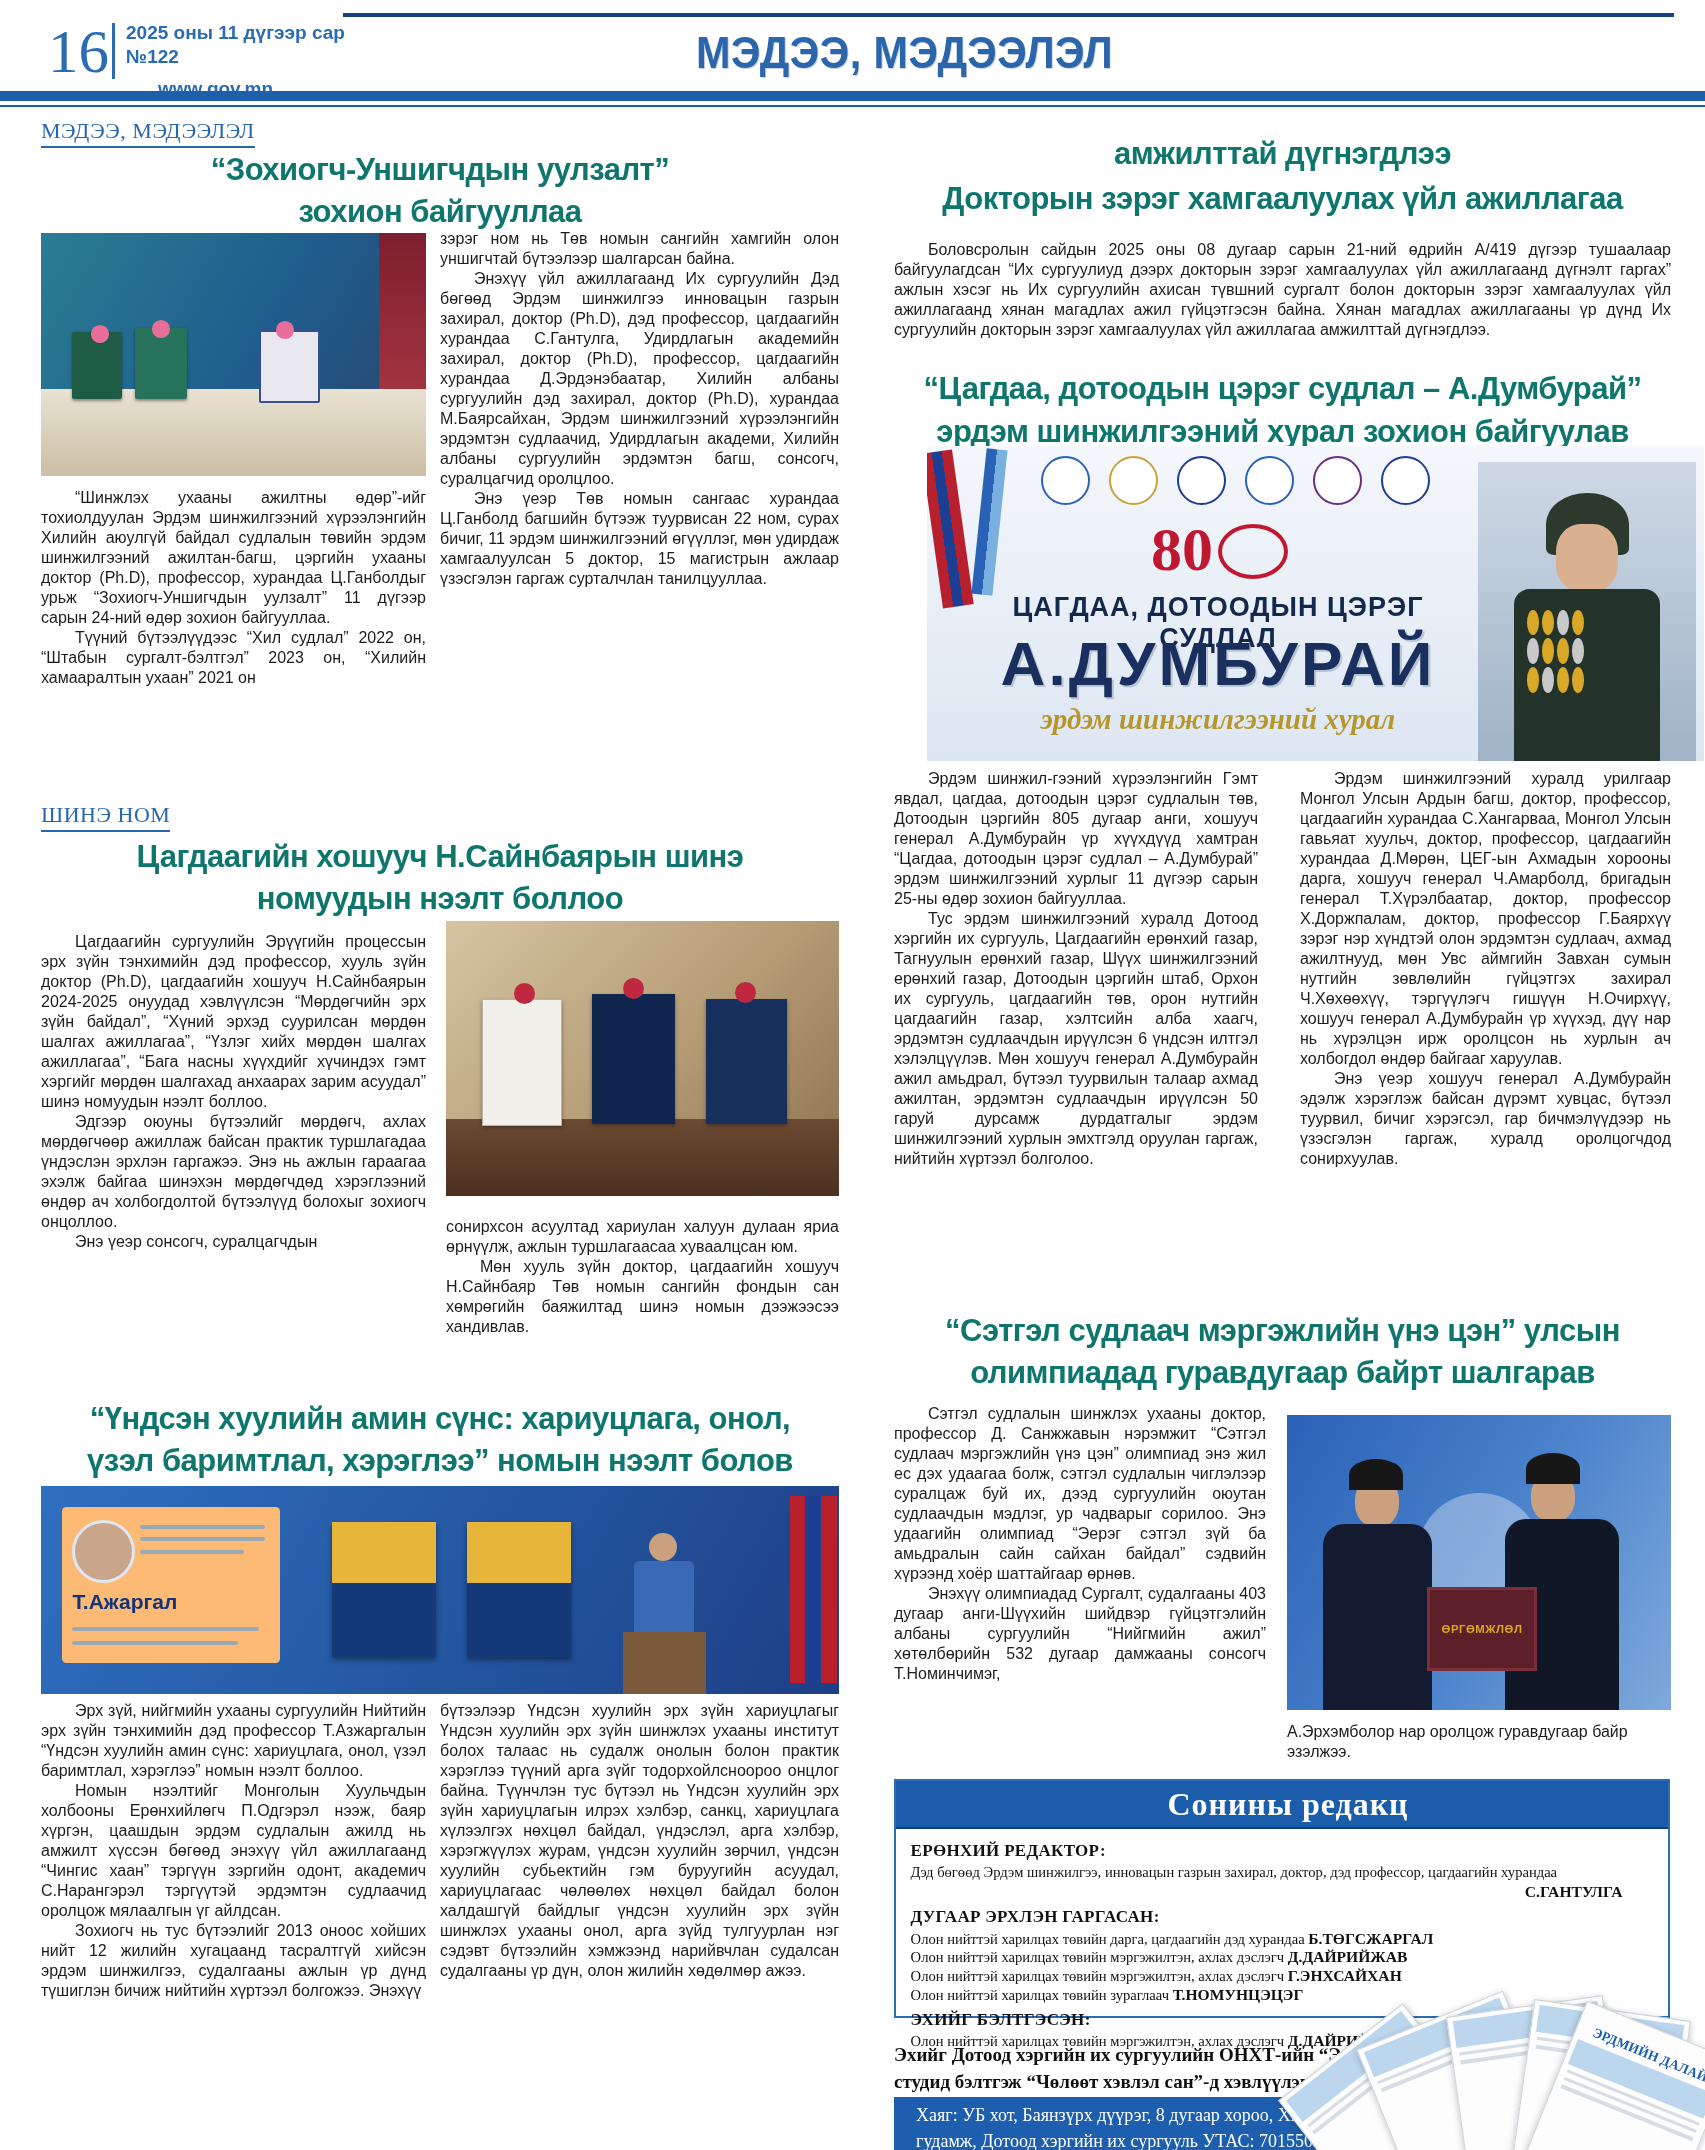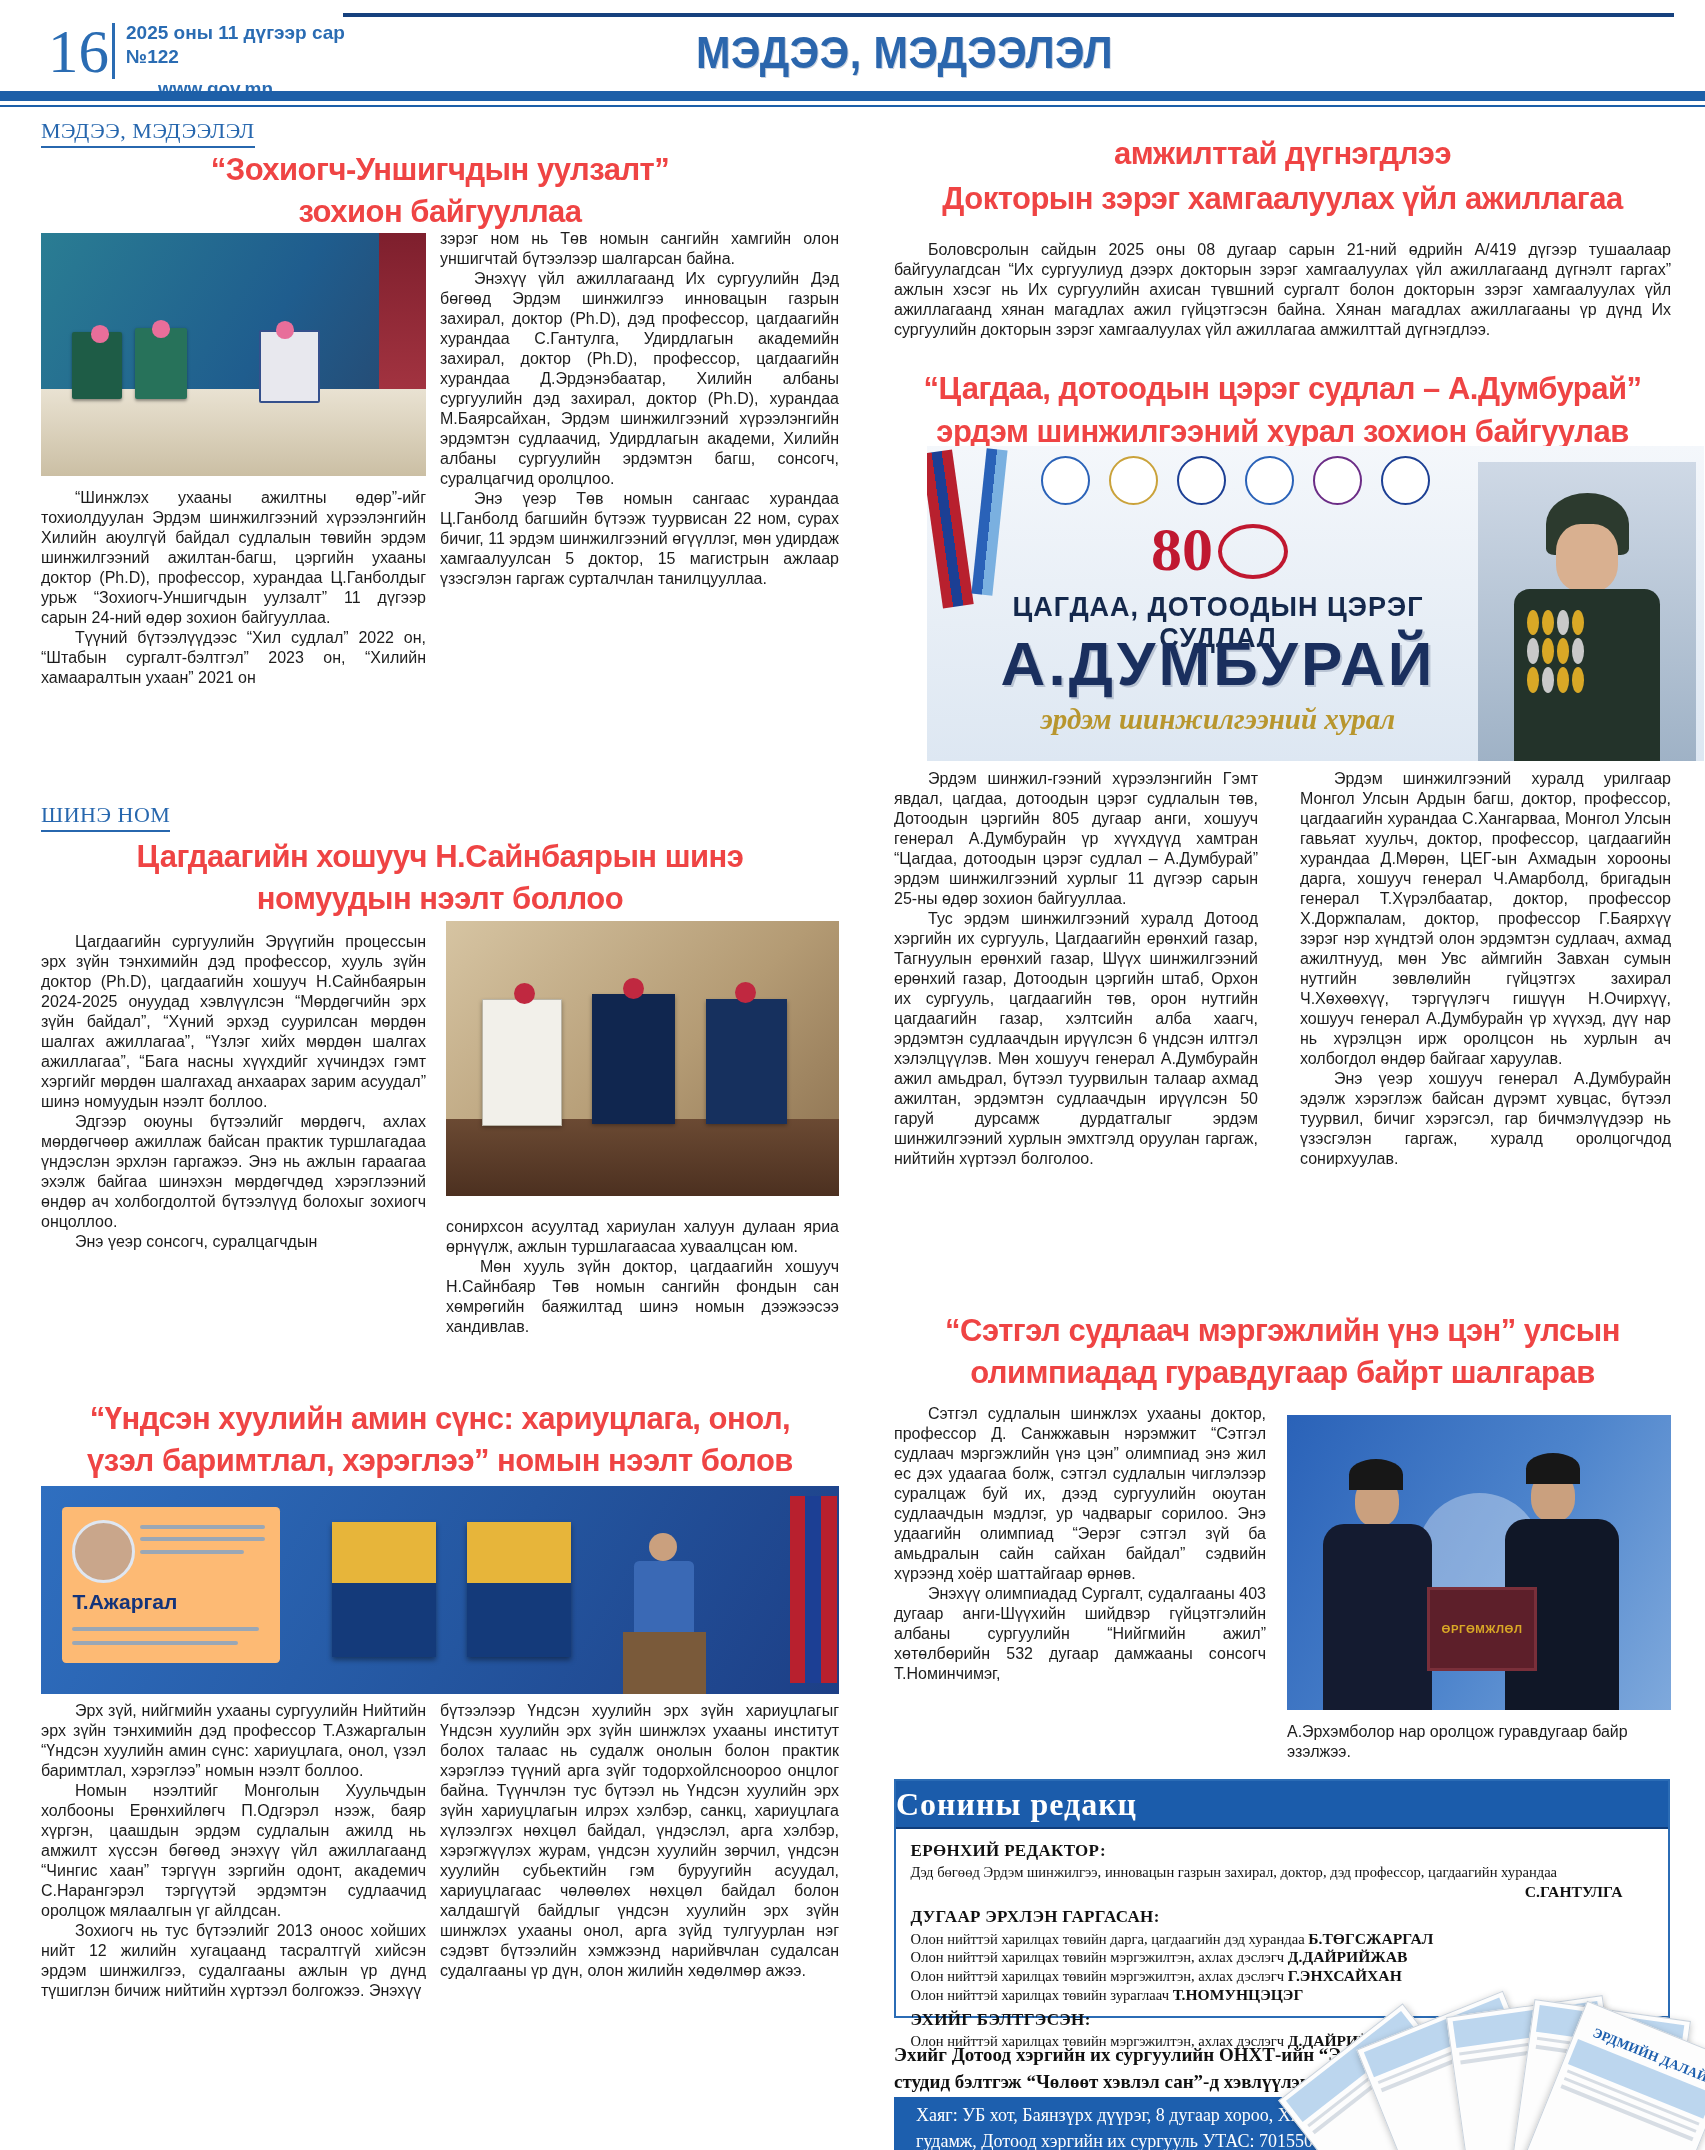--- a/index.html
+++ b/index.html
@@ -10,33 +10,33 @@
   .pagenum{font-family:"Liberation Serif",serif;font-size:61px;color:#2a6cb3;line-height:1;}
   .vbar{width:2.6px;background:#2a6cb3;}
   .meta{font-size:19px;color:#2a6cb3;font-weight:bold;line-height:1.15;}
   .headtitle{font-size:45px;font-weight:bold;color:#2b66ad;letter-spacing:0.5px;
              text-shadow:1px 1px 0 rgba(40,70,120,.25);white-space:nowrap;transform:scaleX(.92);transform-origin:center;}
   .hline{background:#1d5fa8;}
   .topthin{background:#16417e;}
   
   .slabel{font-family:"Liberation Serif",serif;font-size:22px;color:#2767ae;
           border-bottom:2.1px solid #2767ae;padding-bottom:2.1px;display:inline-block;letter-spacing:0.5px;}
-  .headline{font-weight:bold;font-size:31px;line-height:42px;text-align:center;color:#ef4444;letter-spacing:-0.5px;}
+  .headline{font-weight:bold;font-size:31px;line-height:42px;text-align:center;color:#0f766e;letter-spacing:-0.5px;}
   
   .col{overflow:hidden;}
   .col p{margin:0;font-size:16px;line-height:20px;text-align:justify;text-indent:34px;color:#1c1c1c;}
   .col p.noind{text-indent:0;}
   .caption p{text-align:left;text-indent:0;}
   
   .ph{overflow:hidden;position:absolute;}
   .bar{position:absolute;background:#9aa7b5;height:4.2px;border-radius:2.1px;}
   
   .edbox{border:2.6px solid #2b6cb5;background:#fff;}
-  .edband{background:#1b5cab;height:46px;display:flex;align-items:center;
-          border-bottom:2.1px solid #0f3d7c;}
+  .edband{background:#1b5cab;height:46px;display:flex;align-items:center;justify-content:center;
+          border-bottom:2.1px solid #0f3d7c;padding-left:12px;}
   .edband span{font-family:"Liberation Serif",serif;font-weight:bold;font-size:32px;color:#fff;letter-spacing:1px;}
   .edcontent{padding:7.3px 14.6px 0 14.6px;font-family:"Liberation Serif",serif;color:#111;}
   .edh{font-weight:bold;font-size:17px;margin:5.2px 0 2.1px 0;letter-spacing:0.3px;}
   .edl{font-size:14.6px;line-height:17.7px;}
   .edl b{font-size:15.6px;}
   .edname-r{text-align:right;font-weight:bold;font-size:15.6px;line-height:21px;padding-right:31px;}
   .imprint{font-family:"Liberation Serif",serif;font-weight:bold;font-size:19px;line-height:27px;color:#101010;}
   .addr{background:#1d5fae;color:#fff;font-family:"Liberation Serif",serif;font-size:18px;line-height:26px;
         padding:5.2px 0 0 22px;}
   

